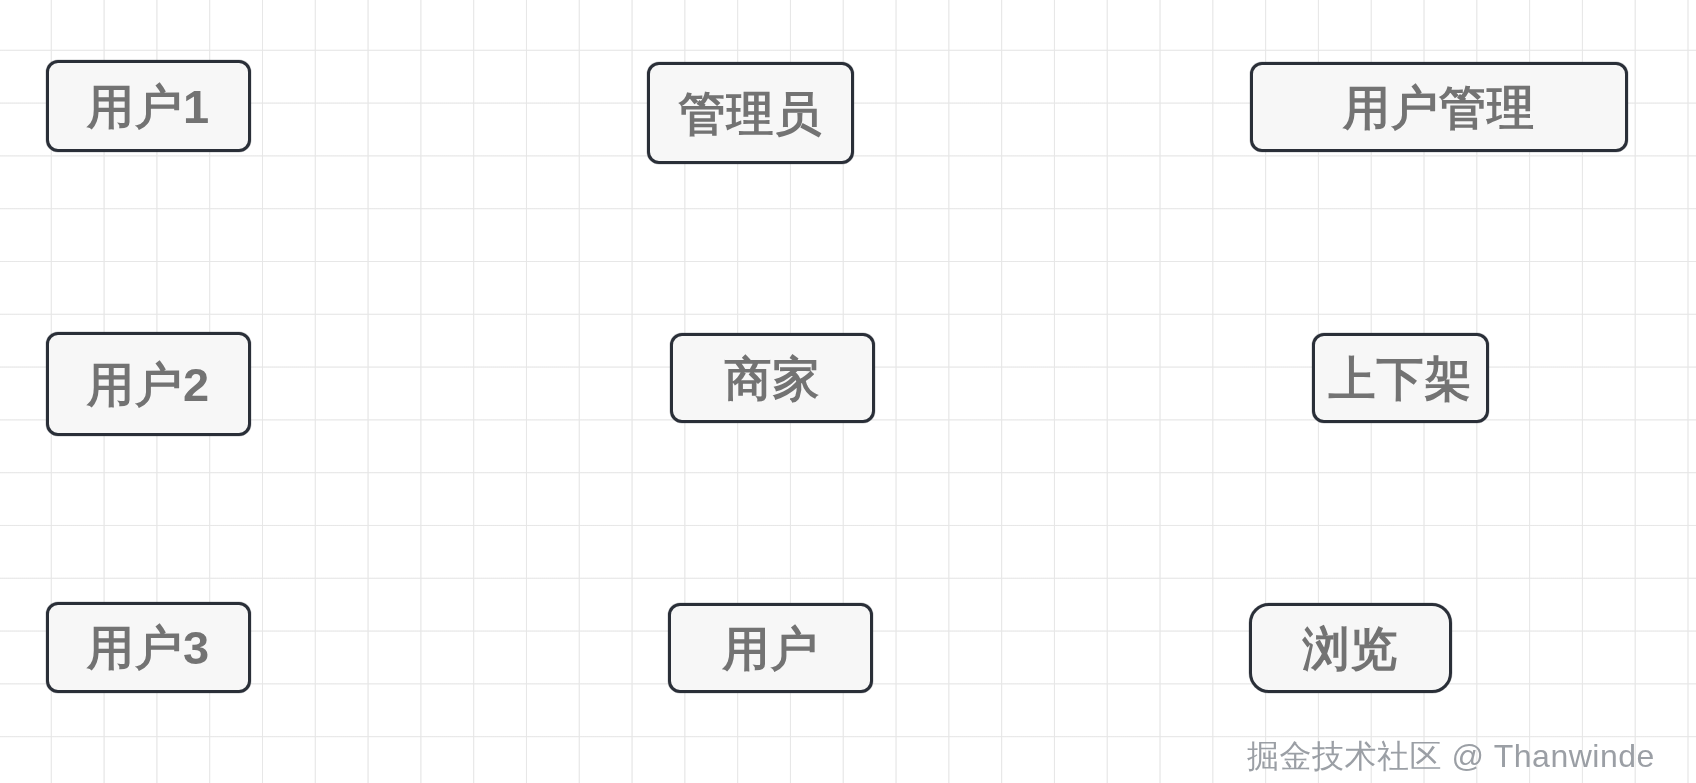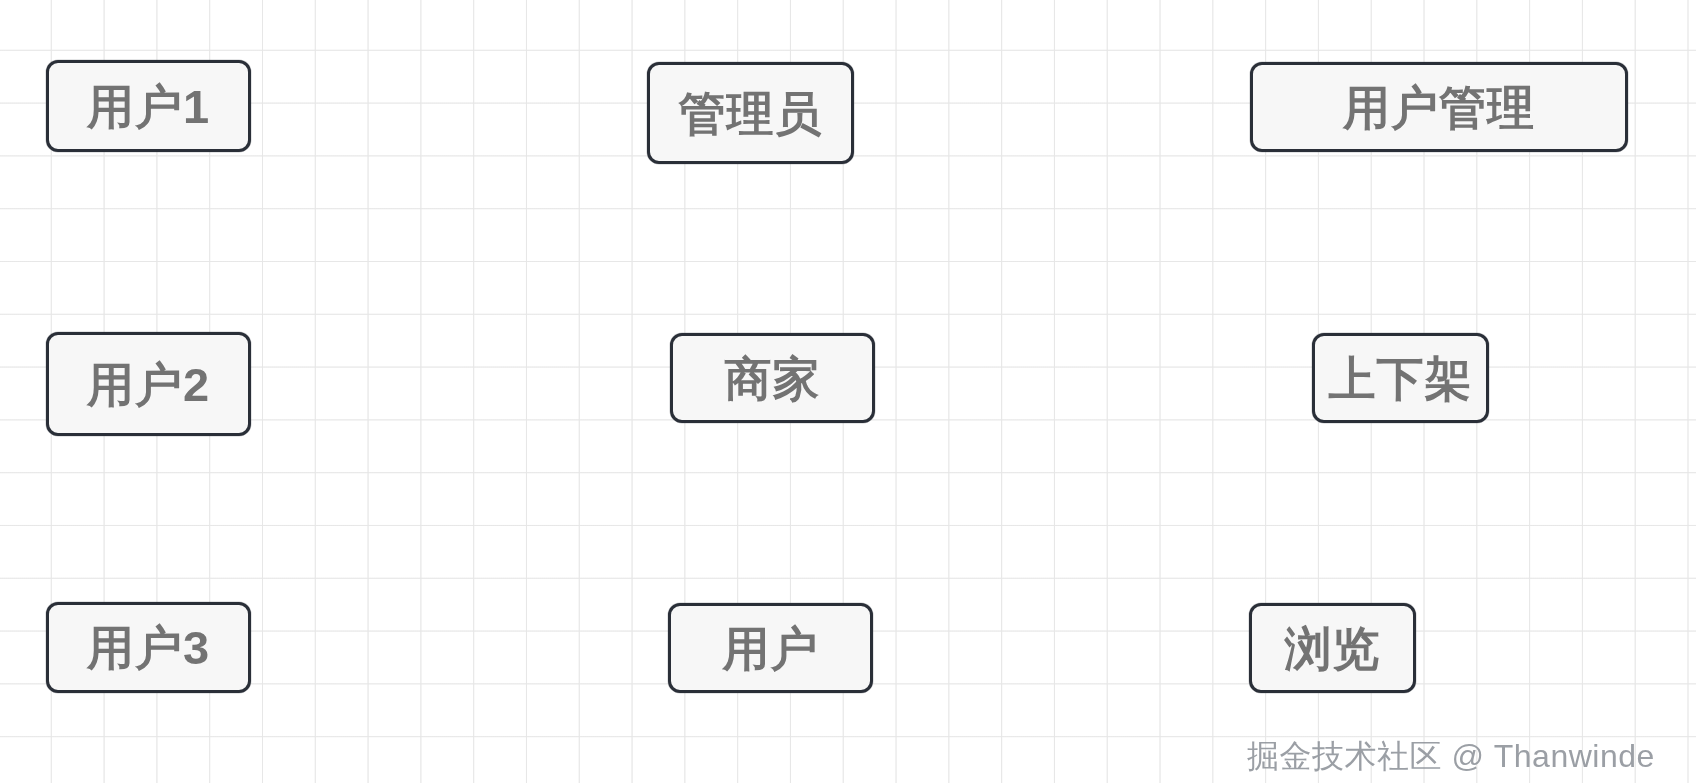--- a/index.html
+++ b/index.html
@@ -100,18 +100,18 @@
   </div>
 
   <div class="node" style="left:46px; top:602px; width:205px; height:91px;">
     <span class="node-label">用户3</span>
   </div>
 
   <div class="node" style="left:647px; top:603px; width:205px; height:90px;margin-left:21px;">
     <span class="node-label">用户</span>
   </div>
 
-  <div class="node" style="left:1249px; top:603px; width:167px; height:90px;">
+  <div class="node" style="left:1249px; top:603px; width:203px; height:90px;border-radius:20px;">
     <span class="node-label">浏览</span>
   </div>
 
   <div class="watermark" style="left:1247px; top:735px;">掘金技术社区 @ Thanwinde</div>
 </div>
 
 </body></html>

